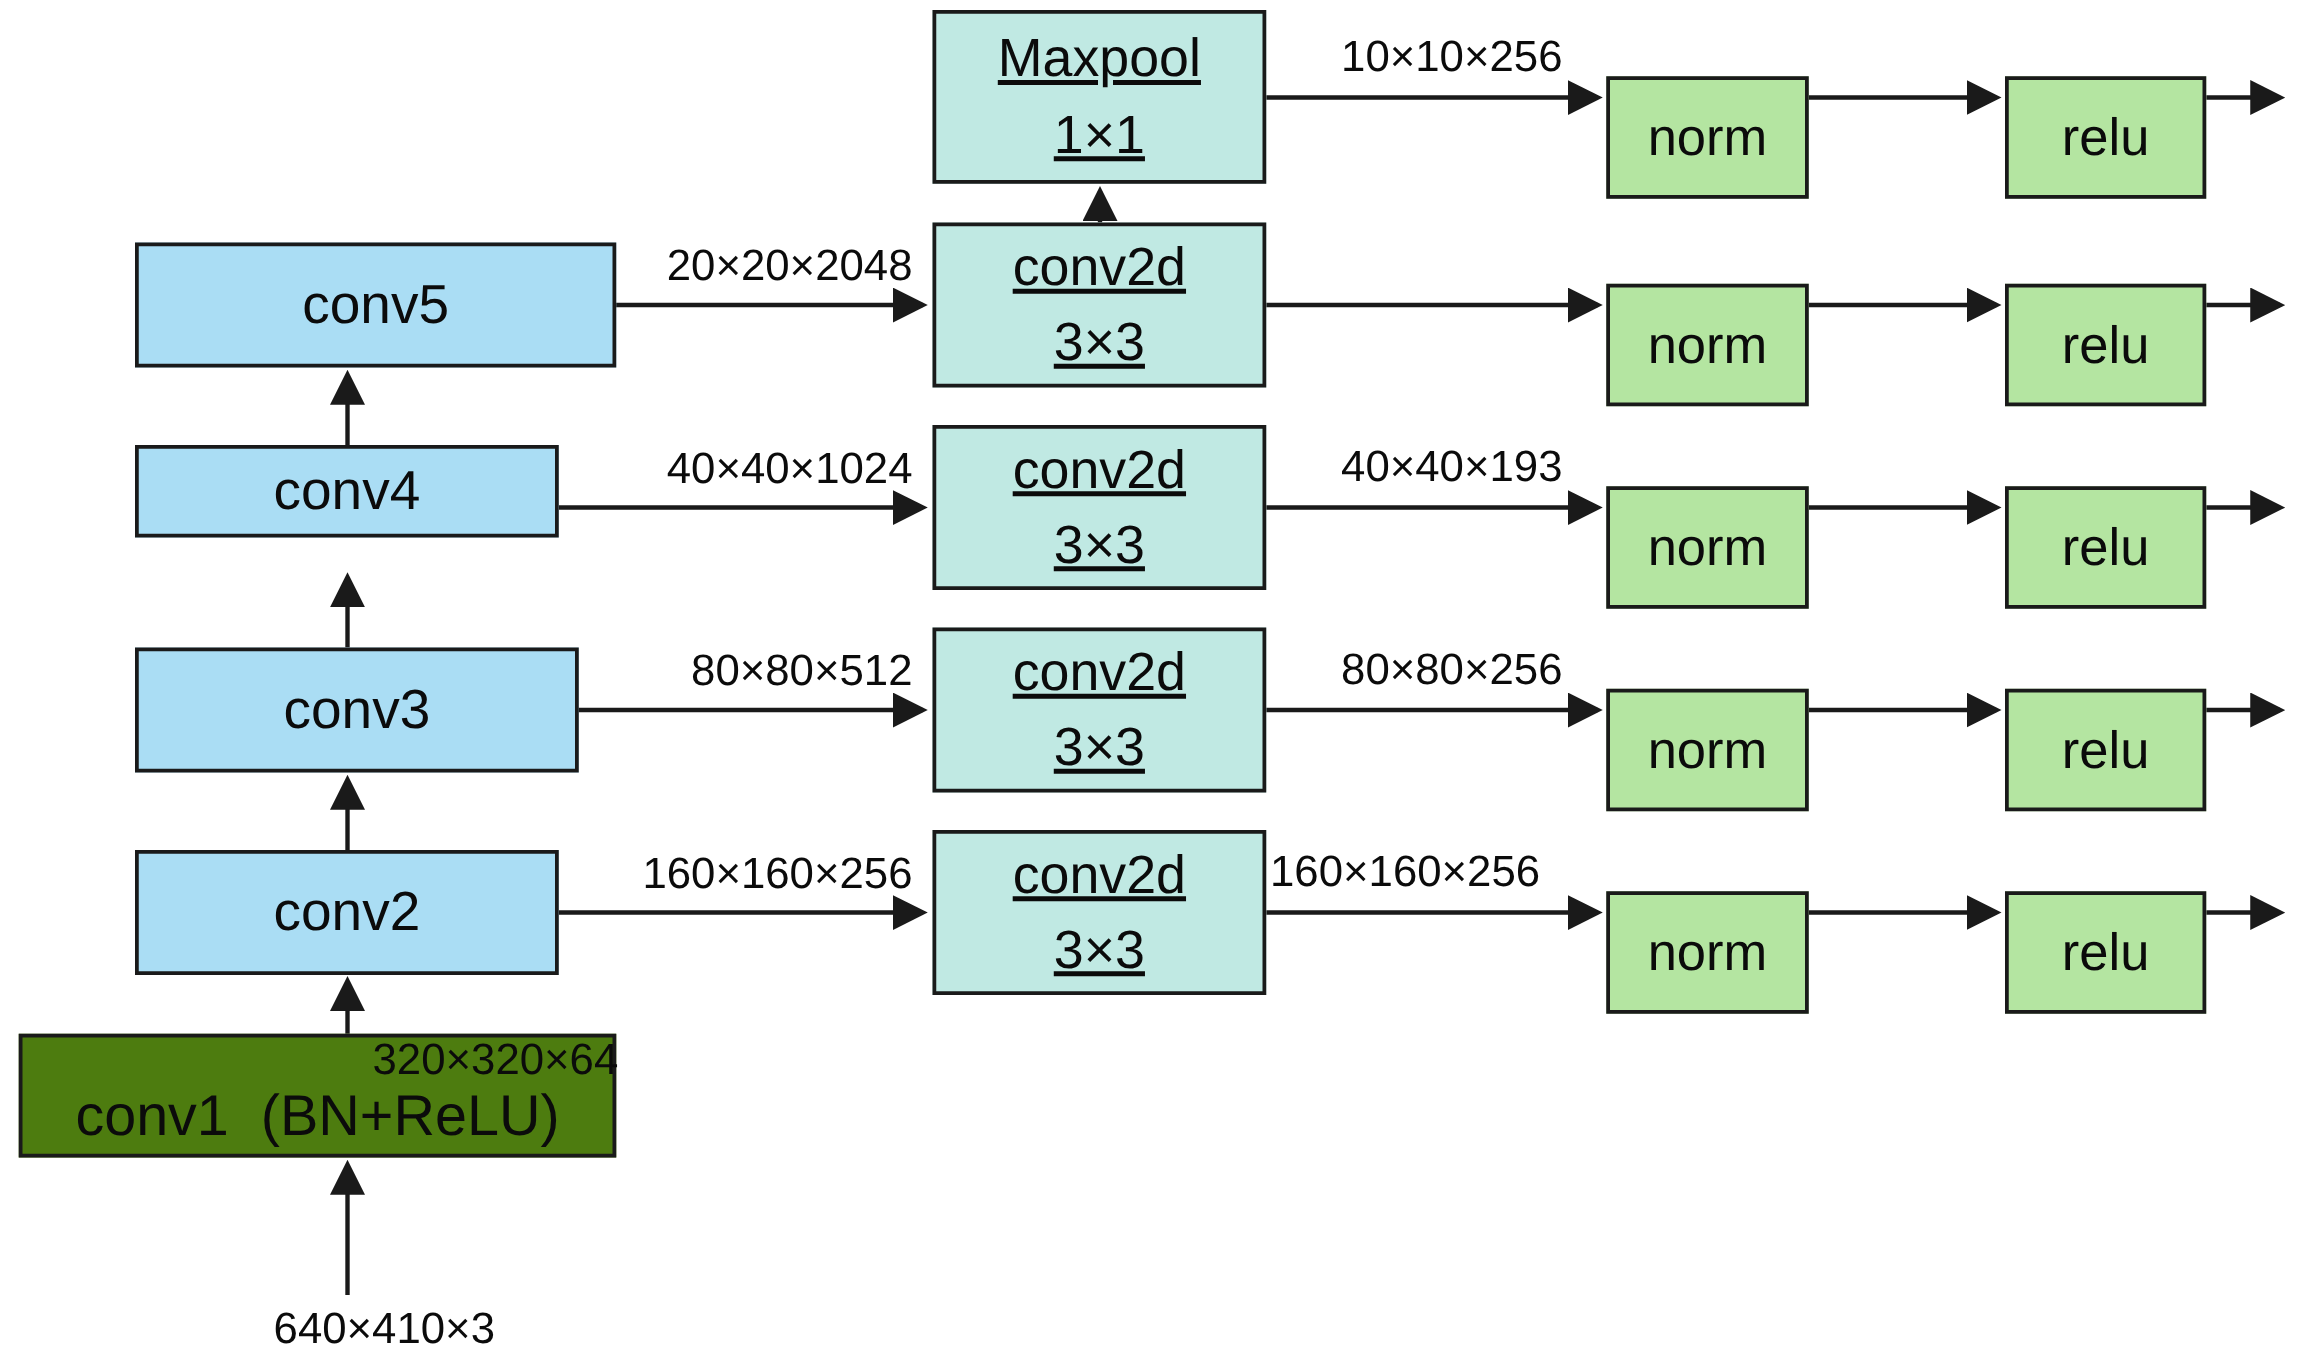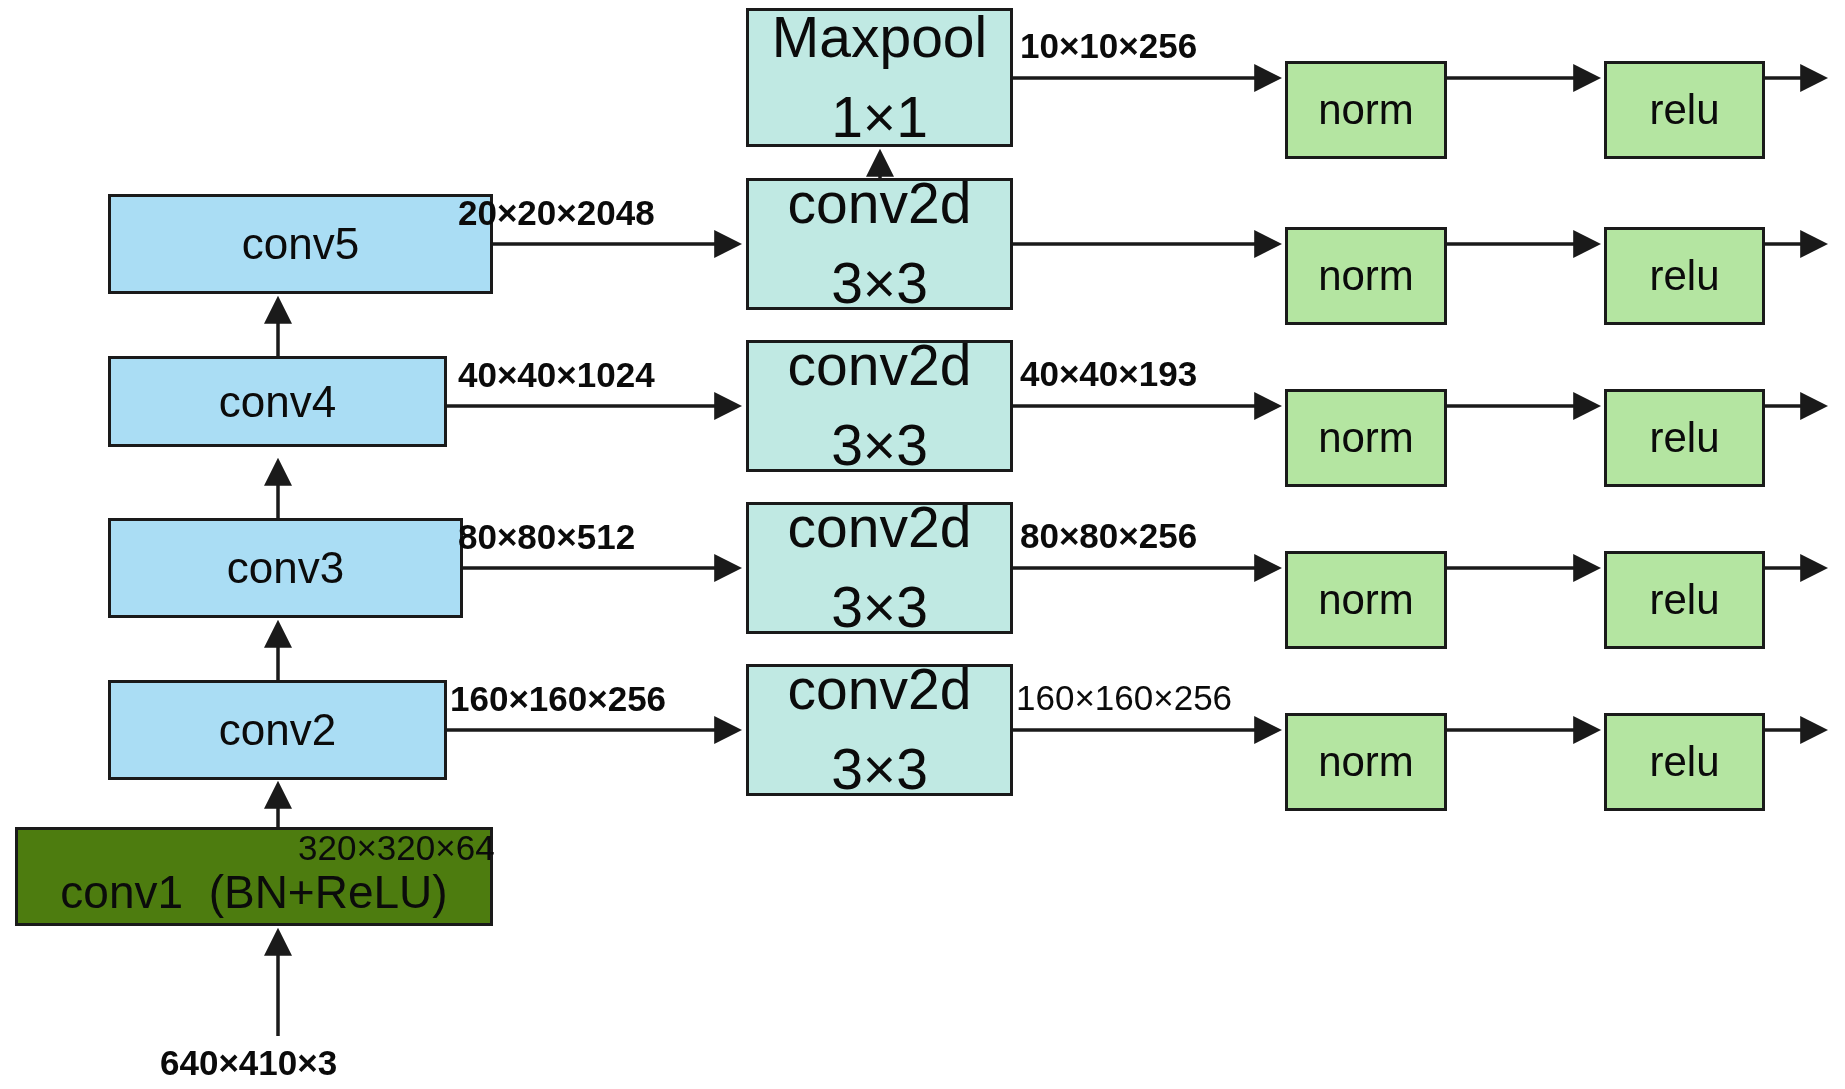--- a/index.html
+++ b/index.html
@@ -33,30 +33,30 @@
     z-index: 2;
     line-height: 1.3;
   }
   .box.two-line { flex-direction: column; line-height: 1.4; }
   .blue   { background: #aaddf4; }
   .cyan   { background: #c0e9e3; }
   .green  { background: #b4e5a1; margin-top: 32px; }
   .orange { background: #4d7c0f; align-items: flex-end; }
   .backbone-label { font-size: 44px; }
   .stem-label     { font-size: 46px; white-space: pre; }
-  .head-label     { font-size: 57px; }
+  .head-label     { font-size: 43px; text-decoration: underline; }
   .nr-label       { font-size: 42px; }
   .dim {
     position: absolute;
     font-size: 35px;
     color: #0b0b0b;
     z-index: 3;
     white-space: nowrap;
   }
-  .dim.centered { text-align: left; font-weight: bold; }
+  .dim.centered { text-align: right; }
 </style>
 </head>
 <body>
 
 <div id="canvas">
 
   <svg id="arrow-layer" viewBox="0 0 1845 1089" xmlns="http://www.w3.org/2000/svg">
     <defs>
       <marker id="ah" viewBox="0 0 10 10" refX="8.5" refY="5" markerWidth="8" markerHeight="8" orient="auto-start-reverse">
         <path d="M0,0 L10,5 L0,10 z" fill="#1a1a1a"></path>
@@ -91,21 +91,21 @@
     <line x1="278" y1="356" x2="278" y2="300" stroke="#1a1a1a" stroke-width="3.5" marker-end="url(#ah)"></line>
     <line x1="278" y1="518" x2="278" y2="462" stroke="#1a1a1a" stroke-width="3.5" marker-end="url(#ah)"></line>
     <line x1="278" y1="680" x2="278" y2="624" stroke="#1a1a1a" stroke-width="3.5" marker-end="url(#ah)"></line>
     <line x1="278" y1="827" x2="278" y2="785" stroke="#1a1a1a" stroke-width="3.5" marker-end="url(#ah)"></line>
     <line x1="278" y1="1036" x2="278" y2="932" stroke="#1a1a1a" stroke-width="3.5" marker-end="url(#ah)"></line>
   </svg>
 
   <div class="box blue backbone-label" style="left:108px; top:194px; width:385px; height:100px;">
     <span>conv5</span>
   </div>
-  <div class="box blue backbone-label" style="left:108px; top:356px; width:339px; height:91px;">
+  <div class="box blue backbone-label" style="left:108px; top:356px; width:339px; height:74px;">
     <span>conv4</span>
   </div>
   <div class="box blue backbone-label" style="left:108px; top:518px; width:355px; height:100px;">
     <span>conv3</span>
   </div>
   <div class="box blue backbone-label" style="left:108px; top:680px; width:339px; height:100px;">
     <span>conv2</span>
   </div>
   <div class="box orange stem-label" style="left:15px; top:827px; width:478px; height:99px;">
     <span>conv1  (BN+ReLU)</span>

